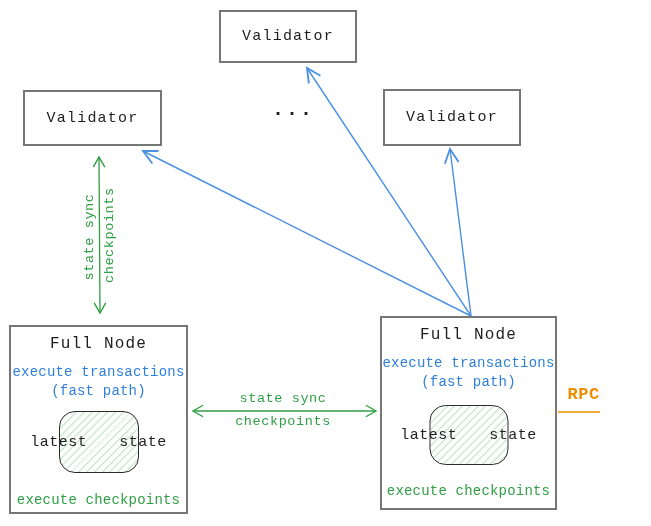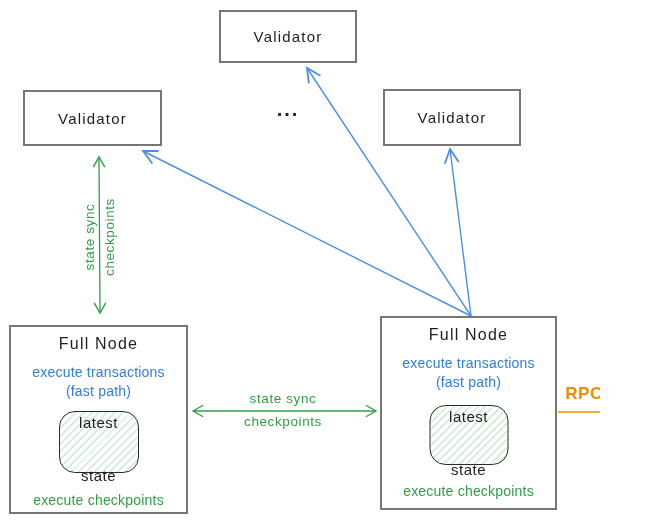--- a/index.html
+++ b/index.html
@@ -2,21 +2,21 @@
 <html style="--ink: #1e1e1e; --blue: #2e7fd9; --blueline: #4a90e2; --green: #2f9e44; --orange: #f08c00; --border: #767676;"><head>
 <meta charset="utf-8">
 <style>
   :root{
     --ink:#1e1e1e; --blue:#2e7fd9; --blueline:#4a90e2;
     --green:#2f9e44; --orange:#f08c00; --border:#767676;
   }
   html,body{margin:0;padding:0;background:#ffffff;}
   .canvas{
     position:relative; width:600px; height:526px; overflow:hidden;
-    font-family:Liberation Sans, sans-serif; color:var(--ink); background:#ffffff;
+    font-family:Liberation Mono, monospace; color:var(--ink); background:#ffffff;
   }
   svg.arrows{position:absolute; inset:0; width:651px; height:526px;}
   .box{
     position:absolute; background:#ffffff; border:2px solid var(--border);
     box-sizing:border-box;
   }
   .validator{
     display:flex; align-items:center; justify-content:center;
     font-size:15px; letter-spacing:1.2px;
   }
@@ -38,21 +38,21 @@
   }
   .state-box{
     position:absolute; left:50%; transform:translateX(-50%);
     width:80px; height:62px; box-sizing:border-box;
     border:1.6px solid #2b2b2b; border-radius:16px;
     background:
       repeating-linear-gradient(135deg,
         rgba(47,158,68,0.22) 0px, rgba(47,158,68,0.22) 1.4px,
         rgba(255,255,255,0) 1.4px, rgba(255,255,255,0) 5.5px),
       #fdfffd;
-    display:flex; flex-direction:column; align-items:center; justify-content:space-between;
+    display:flex; align-items:center; justify-content:center;
     font-size:15px; line-height:21px; letter-spacing:0.5px; color:var(--ink);gap:32px;
   }
   .ellipsis{
     position:absolute; left:272px; top:98px; width:32px; text-align:center;
     font-size:20px; font-weight:bold; letter-spacing:2px; color:var(--ink);
   }
   .lbl{position:absolute; white-space:nowrap;}
   .lbl-orch{
     left:471px; top:227px; transform:translate(-50%,-50%);
     color:var(--blue); font-size:14px; letter-spacing:0.3px;

